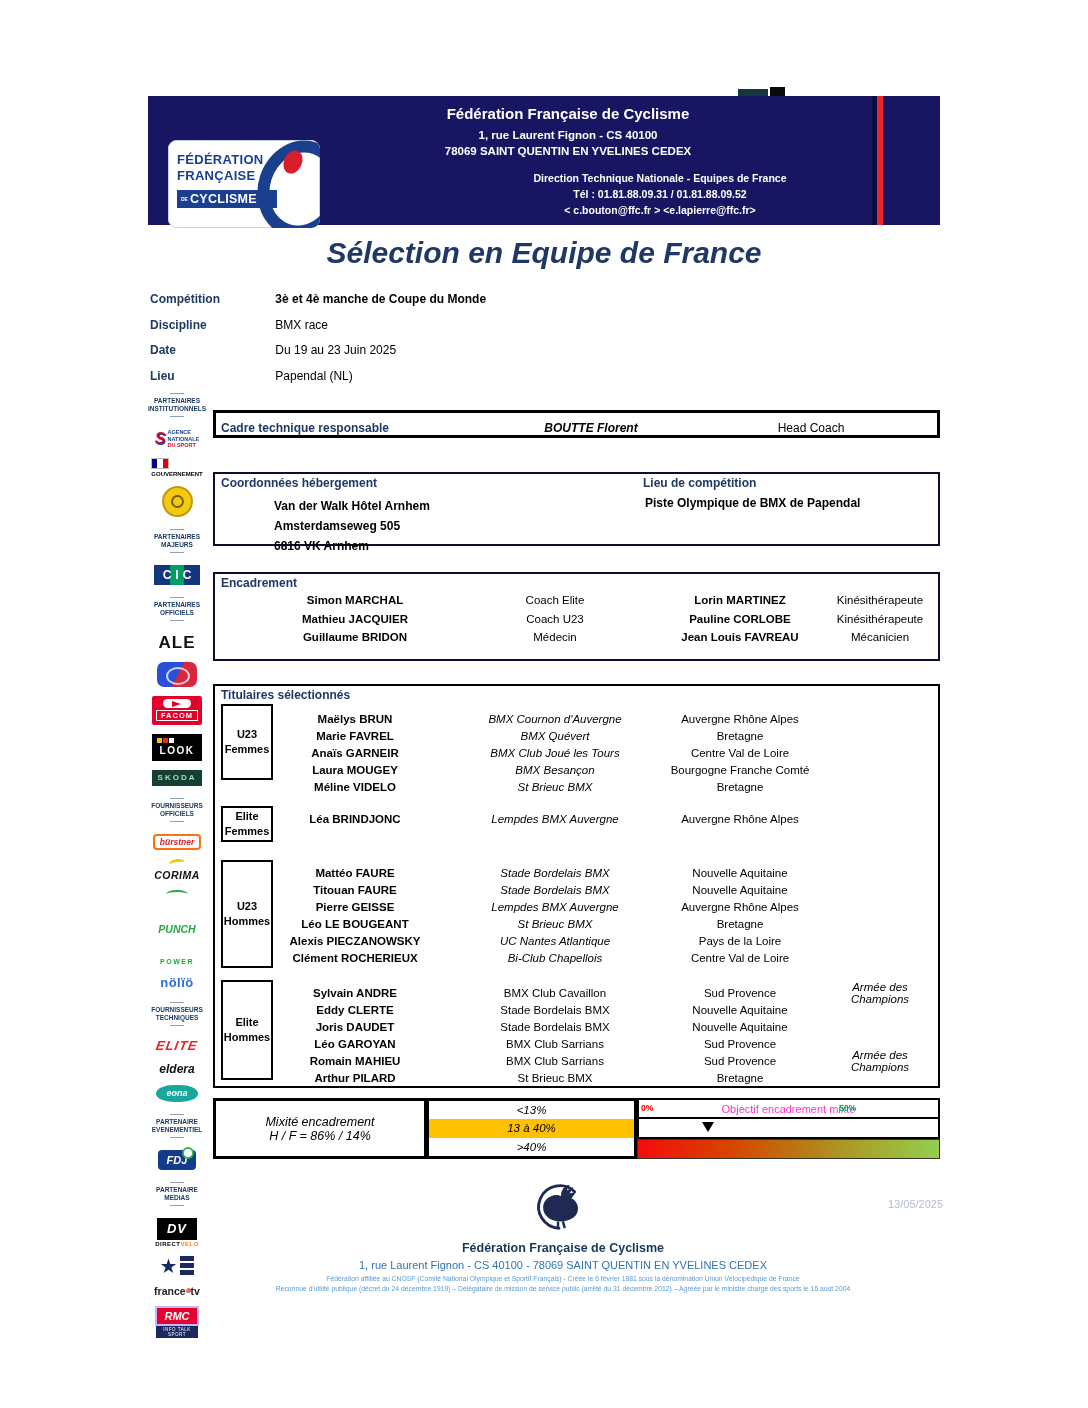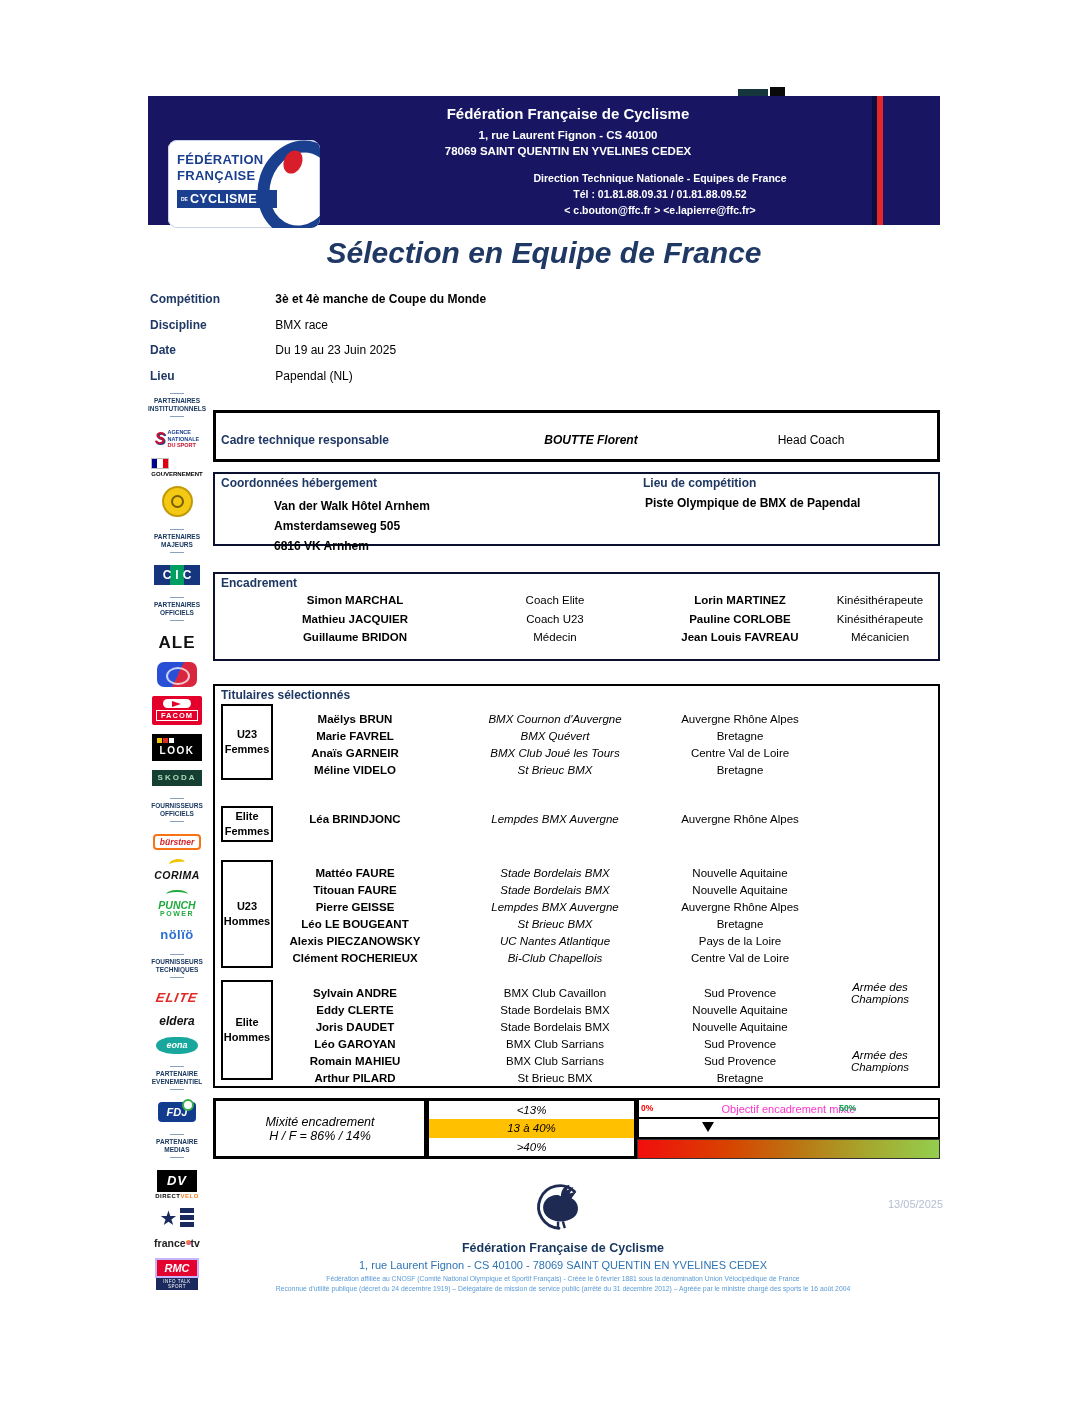--- a/index.html
+++ b/index.html
@@ -59,21 +59,21 @@
   .facom-text { color:#fff; font-weight:bold; font-size:7.5px; letter-spacing:1px; border:1px solid #fff; padding:0 4px; }
   .sb-look { width:50px; height:27px; background:#000; display:flex; flex-direction:column; align-items:center; justify-content:center; gap:2px; }
   .look-sq { display:flex; gap:1px; align-self:flex-start; margin-left:5px; }
   .look-sq span { width:5px; height:5px; display:block; }
   .look-text { color:#fff; font-weight:900; font-size:10px; letter-spacing:1.5px; }
   .sb-skoda { width:50px; height:16px; background:#163f34; color:#a9dcba; font-size:8px; font-weight:bold; letter-spacing:2px; display:flex; align-items:center; justify-content:center; }
   .sb-burstner { border:2px solid #f97316; border-radius:4px; padding:1px 5px; color:#d5232a; font-style:italic; font-weight:bold; font-size:8.5px; background:#fff; }
   .sb-corima { display:flex; flex-direction:column; align-items:center; }
   .corima-swoosh { width:16px; height:6px; border-top:3px solid #f2c500; border-radius:50%; transform:rotate(-8deg); margin-bottom:1px; }
   .corima-text { font-size:10.5px; font-weight:900; font-style:italic; color:#111; letter-spacing:0.5px; }
-  .sb-punch { display:flex; flex-direction:column; align-items:center; color:#1faa3c; }
+  .sb-punch { display:flex; flex-direction:column; align-items:center; color:#1faa3c;gap:24px; }
   .punch-wave { width:22px; height:7px; border-top:2.5px solid #1faa3c; border-radius:50%; margin-bottom:1px; }
   .punch-l1 { font-weight:900; font-style:italic; font-size:10.5px; line-height:10px; }
   .punch-l2 { font-weight:700; font-size:7px; line-height:8px; letter-spacing:1.5px; }
   .sb-nolio { color:#2b6fd4; font-weight:bold; font-size:13px; letter-spacing:0.5px; }
   .sb-elite { color:#e02a26; font-weight:900; font-style:italic; font-size:13px; letter-spacing:1px; transform:skewX(-10deg); }
   .sb-eldera { font-style:italic; font-weight:bold; font-size:12px; color:#111; }
   .sb-eona { width:42px; height:17px; background:#18a79d; border-radius:50%/60%; color:#fff; display:flex; align-items:center; justify-content:center; font-size:9px; font-weight:bold; font-style:italic; }
   .sb-fdj { width:38px; height:20px; background:#123b8e; border-radius:4px; color:#fff; display:flex; align-items:center; justify-content:center; font-weight:900; font-style:italic; font-size:11px; position:relative; }
   .sb-fdj::after { content:""; position:absolute; right:2px; top:-3px; width:8px; height:8px; background:#fff; border-radius:50%; border:2px solid #36b24a; }
   .sb-dv { display:flex; flex-direction:column; align-items:center; gap:1px; }
@@ -85,21 +85,21 @@
   .stare-bars { display:flex; flex-direction:column; gap:2.5px; }
   .stare-bars span { display:block; width:14px; height:4.5px; background:#1b2a5e; }
   .sb-francetv { display:flex; align-items:center; gap:0; font-weight:bold; font-size:10.5px; color:#222; }
   .ftv-dot { width:5px; height:5px; border-radius:50%; background:linear-gradient(135deg,#ff9a00,#e040c0); }
   .sb-rmc { display:flex; flex-direction:column; align-items:center; }
   .rmc-box { width:40px; height:16px; background:#e4032e; color:#fff; font-weight:900; font-style:italic; font-size:11px; display:flex; align-items:center; justify-content:center; border:2px solid #c4b5fd; }
   .rmc-sub { width:42px; background:#1b2a5e; color:#fff; font-size:4.5px; text-align:center; padding:1px 0; letter-spacing:0.5px; box-sizing:border-box; }
   
   .box { position:absolute; left:213px; width:727px; box-sizing:border-box; background:#fff; }
   .box-label { position:absolute; left:6px; top:2px; color:#1F3864; font-weight:bold; font-size:12px; }
-  .box-cadre { top:410px; height:52px; border:3px solid #000; display:flex; align-items:flex-start; padding-top:20px; }
+  .box-cadre { top:410px; height:28px; border:3px solid #000; display:flex; align-items:flex-start; padding-top:8px; }
   .cadre-label { color:#1F3864; font-weight:bold; font-size:12px; padding-left:5px; width:250px; }
   .cadre-name { width:240px; text-align:center; font-weight:bold; font-style:italic; font-size:12px; }
   .cadre-role { width:200px; text-align:center; font-size:12px; }
   .box-heberg { top:472px; height:74px; border:2px solid #0c1030; }
   .heberg-lines { position:absolute; left:59px; top:22px; font-weight:bold; font-size:12px; line-height:20px; }
   .lieu-label { position:absolute; left:428px; top:2px; color:#1F3864; font-weight:bold; font-size:12px; }
   .lieu-value { position:absolute; left:430px; top:22px; font-weight:bold; font-size:12px; }
   .box-encadr { top:572px; height:89px; border:2px solid #0c1030; }
   .enc-rows { position:absolute; left:40px; top:17px; width:680px; }
   .enc-row { display:flex; height:18.5px; align-items:center; font-size:11.5px; }
@@ -333,20 +333,26 @@
           <span class="r-region">Bretagne</span>
           <span class="r-note"></span>
         </div>
       <div class="r-row">
           <span class="r-name">Anaïs GARNEIR</span>
           <span class="r-club">BMX Club Joué les Tours</span>
           <span class="r-region">Centre Val de Loire</span>
           <span class="r-note"></span>
         </div>
       <div class="r-row">
+          <span class="r-name">Laura MOUGEY</span>
+          <span class="r-club">BMX Besançon</span>
+          <span class="r-region">Bourgogne Franche Comté</span>
+          <span class="r-note"></span>
+        </div>
+      <div class="r-row">
           <span class="r-name">Méline VIDELO</span>
           <span class="r-club">St Brieuc BMX</span>
           <span class="r-region">Bretagne</span>
           <span class="r-note"></span>
         </div>
     </div>
 
     <div class="cat-box" style="top:120px; height:36px;">
       <span>Elite</span>
       <span>Femmes</span>

